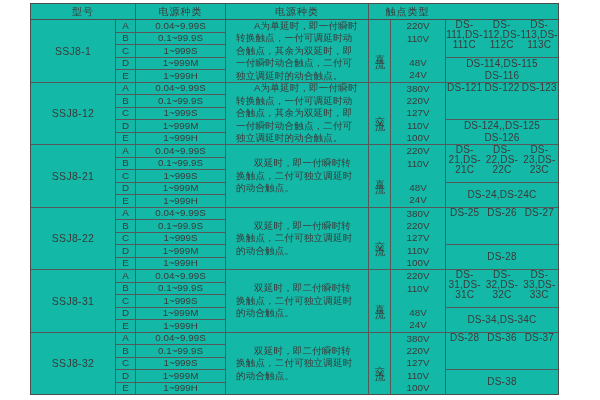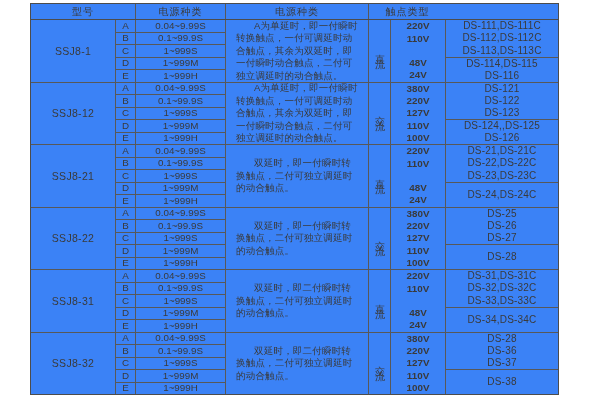--- a/index.html
+++ b/index.html
@@ -4,21 +4,21 @@
 <style>
   html,body{margin:0;padding:0;}
   body{
     width:600px;height:400px;background:#ffffff;overflow:hidden;
     font-family:"Liberation Sans","DejaVu Sans",sans-serif;
     color:#3a3a3a;
     -webkit-font-smoothing:antialiased;
   }
   .tbl{
     position:absolute;left:30px;top:3px;width:527px;height:390px;
-    border:1px solid #4c4c4c;background:#3b82f6;
+    border:1px solid #4c4c4c;background:#14b8a6;
     display:flex;flex-direction:column;
     box-sizing:content-box;
   }
   
   .hdr{
     height:15px;flex:0 0 15px;display:grid;
     grid-template-columns:105px 90px 143px 77px 112px;
     border-bottom:1px solid #4c4c4c;
   }
   .hdr-cell{
@@ -37,36 +37,36 @@
   .cell{border-right:1px solid #585858;min-width:0;min-height:0;}
   .cell:last-child{border-right:none;}
   .center{display:flex;align-items:center;justify-content:center;}
   .model{font-size:10.5px;letter-spacing:.3px;}
   .rows{display:flex;flex-direction:column;}
   .sub{
     flex:1;display:flex;align-items:center;justify-content:center;
     font-size:9.8px;border-bottom:1px solid #585858;line-height:1;
   }
   .sub:last-child{border-bottom:none;}
-  .plain{border-bottom:none;font-weight:bold;}
+  .plain{border-bottom:none;}
   .contact{display:flex;align-items:center;}
   .contact p{
     margin:4px;padding:0 6px;font-size:9.5px;line-height:12.5px;
     text-indent:1.9em;letter-spacing:.2px;
   }
   .power{
     display:flex;align-items:center;justify-content:center;
     font-size:10px;
   }
   .power span{
     writing-mode:vertical-rl;text-orientation:upright;letter-spacing:5px;
   }
   .rep{display:flex;flex-direction:column;}
   .rep-upper{
-    flex:0 0 60%;display:flex;flex-direction:column;justify-content:space-around;
+    flex:0 0 60%;display:flex;flex-direction:row;justify-content:space-around;
     border-bottom:1px solid #585858;
   }
   .rep-lower{
     flex:1;display:flex;flex-direction:column;justify-content:space-around;
   }
   .rep-line{
     text-align:center;font-size:10px;line-height:1;letter-spacing:.2px;
   }
 </style>
 </head>

